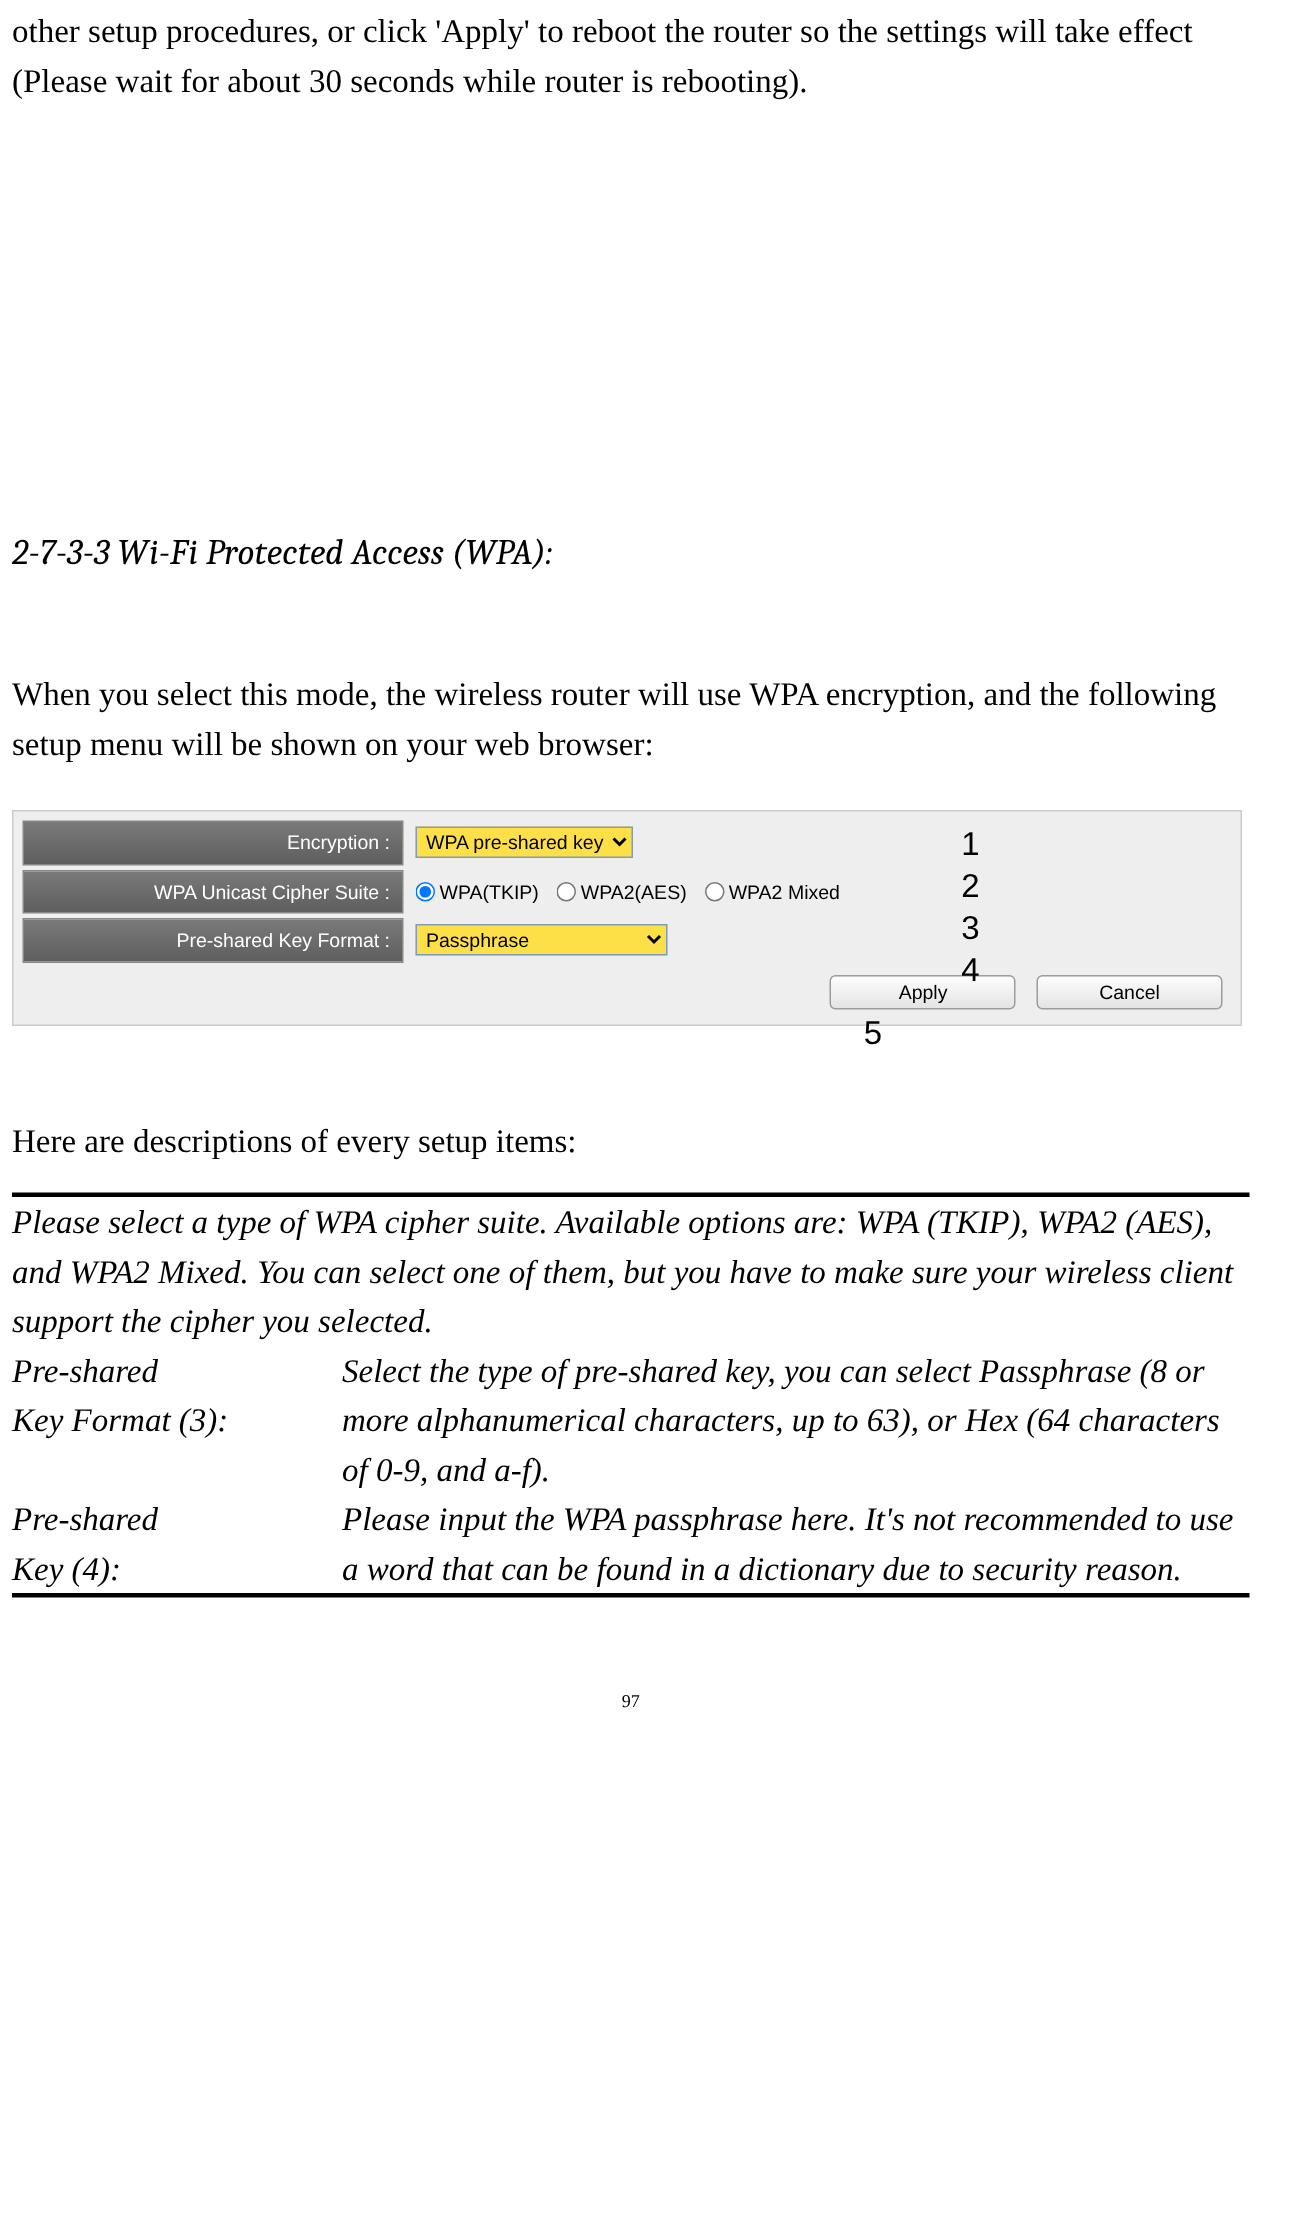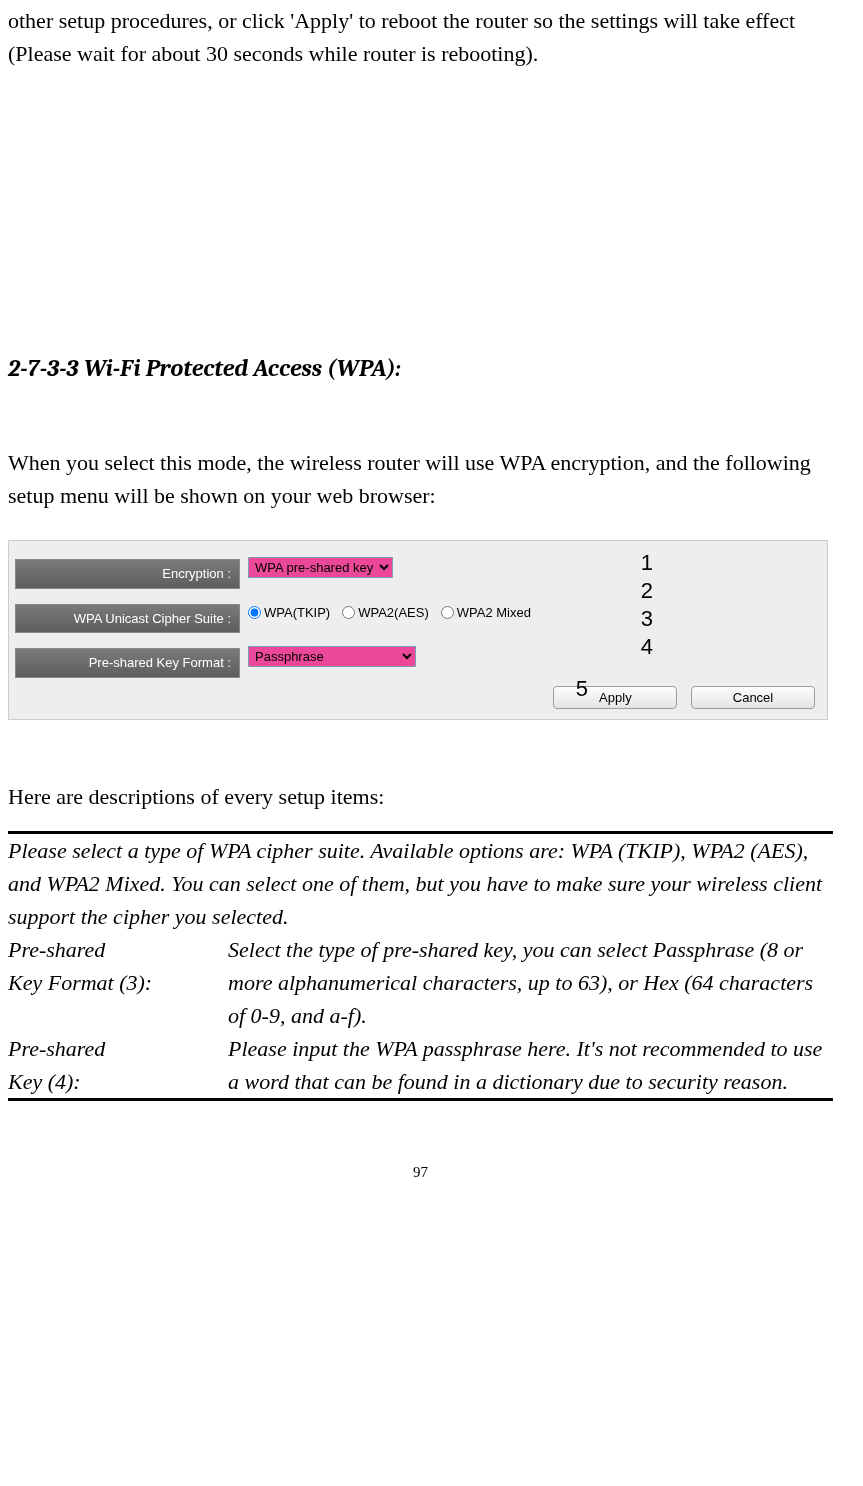--- a/index.html
+++ b/index.html
@@ -10,21 +10,21 @@
     padding: 4px 30px 30px 8px;
     width: 825px;
     color: #000;
   }
   .para {
     margin: 0 0 8px 0;
   }
   .section-heading {
     font-family: Cambria, "Times New Roman", serif;
     font-size: 24px;
-    font-weight: bold;
+    font-weight: normal;
     font-style: italic;
     margin-top: 280px;
     margin-bottom: 60px;
   }
   .config-panel-wrap {
     position: relative;
     margin-top: 28px;
     margin-bottom: 60px;
   }
   .config-panel {
@@ -35,40 +35,39 @@
     width: 820px;
     padding: 6px 6px 10px 6px;
     box-sizing: border-box;
   }
   .config-row {
     display: flex;
     align-items: center;
     margin-bottom: 3px;
   }
   .config-label {
-    width: 225px;
+    width: 254px;
     background: linear-gradient(#7a7a7a, #5e5e5e);
     color: #fff;
     text-align: right;
     padding: 4px 8px 4px 4px;
     border: 1px solid #888;
     font-size: 13px;
     box-sizing: border-box;
-    margin-top: 12px;
   }
   .config-control {
     padding-left: 8px;
     display: flex;
     align-items: center;
     gap: 12px;
   }
   .config-select {
     font-family: Arial, sans-serif;
     font-size: 13px;
-    background: #ec4899;
+    background: #fde047;
     border: 1px solid #7f9db9;
     padding: 1px 2px;
   }
   .config-text {
     font-family: Arial, sans-serif;
     font-size: 13px;
     border: 1px solid #7f9db9;
     padding: 2px 4px;
     width: 195px;
     background: #fff;
@@ -125,21 +124,21 @@
   .desc-key {
     width: 210px;
     flex-shrink: 0;
     padding-right: 10px;
   }
   .desc-val {
     flex: 1;
   }
   .page-num {
     text-align: center;
-    font-size: 15px;
+    font-size: 12px;
     font-family: "Times New Roman", serif;
     margin-top: 60px;
   }
 </style>
 </head>
 <body>
 
 <p class="para">other setup procedures, or click 'Apply' to reboot the router so the settings will take effect (Please wait for about 30 seconds while router is rebooting).</p>
 
 <h3 class="section-heading">2-7-3-3 Wi-Fi Protected Access (WPA):</h3>

